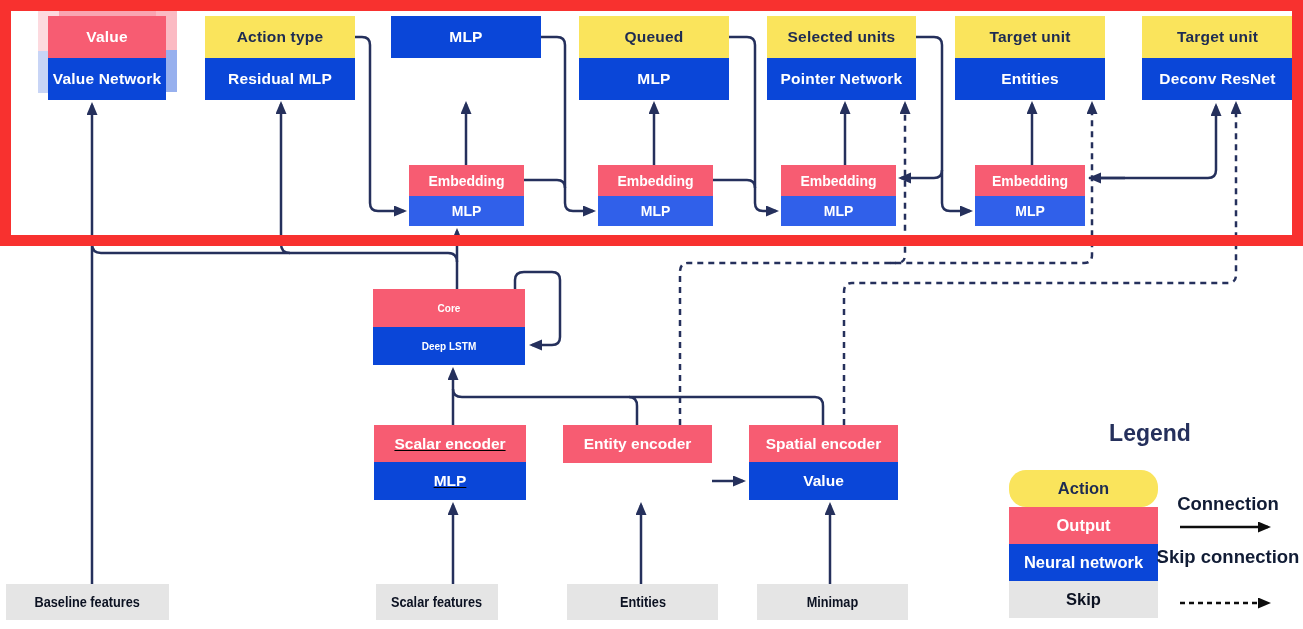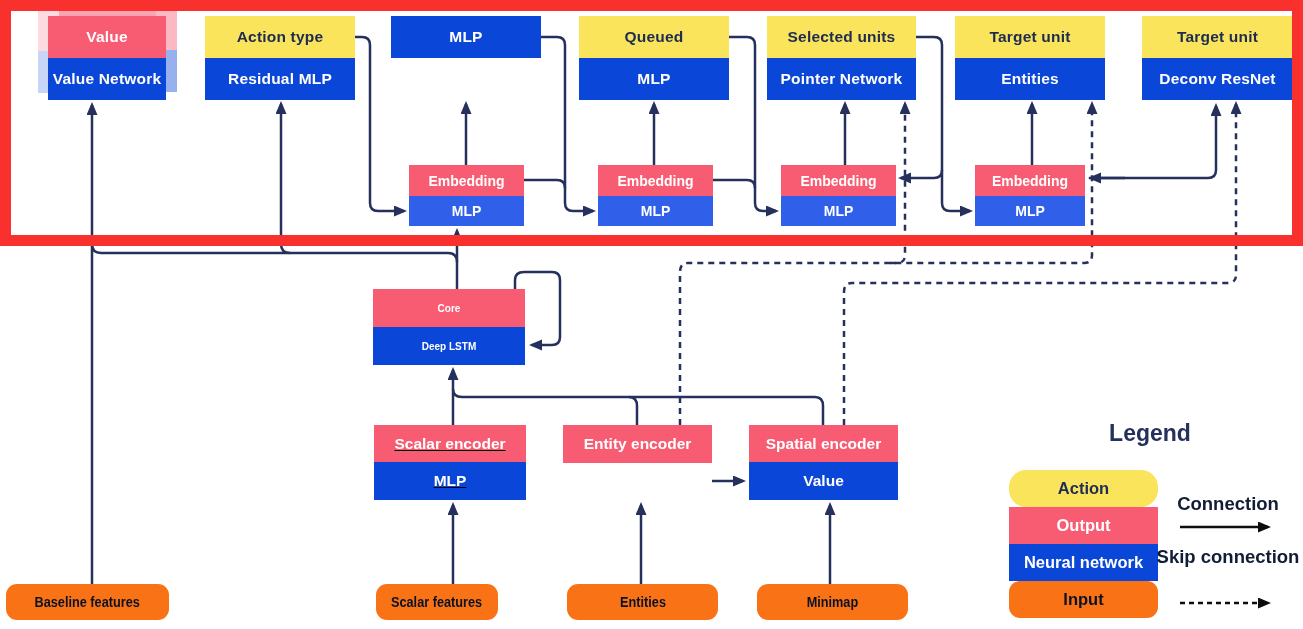--- a/index.html
+++ b/index.html
@@ -5,21 +5,21 @@
   html,body{margin:0;padding:0;background:#fff;}
   #stage{position:relative;width:1303px;height:629px;background:#fff;overflow:hidden;
          font-family:"Liberation Sans",sans-serif;}
   svg.wires{position:absolute;left:0;top:0;z-index:2;}
   .box{position:absolute;z-index:10;display:flex;flex-direction:column;}
   .row{display:flex;align-items:center;justify-content:center;text-align:center;}
   .c-yellow{background:#fae45c;color:#1e2b52;}
   .c-pink{background:#f75c72;color:#fff;}
   .c-blue{background:#0a46d8;color:#fff;}
   .c-eblue{background:#3060ea;color:#fff;}
-  .c-green{background:#f97316;color:#0c1222;border-radius:11px;}
+  .c-green{background:#e5e5e5;color:#0c1222;}
   .head .row{height:42px;font-size:15.5px;font-weight:600;letter-spacing:.2px;}
   .emb .row{height:31px;font-size:14px;font-weight:600;}
   .emb .row:last-child{height:30px;}
   .mid .row{height:38px;font-size:10px;font-weight:600;}
   .enc .row:first-child{height:37px;font-size:15.5px;font-weight:600;}
   .enc .row:last-child{height:38px;font-size:15.5px;font-weight:600;}
   .input{height:36px;font-size:15.5px;font-weight:600;z-index:10;}
   .input .squeeze{display:inline-block;transform:scaleX(.82);white-space:nowrap;}
   .ghost{position:absolute;width:118px;height:84px;z-index:1;}
   .ghost .row{height:42px;}
@@ -165,18 +165,18 @@
     <span class="squeeze">Entities</span>
     </div>
   <div class="row input c-green" style="position:absolute;left:757px;top:584px;width:151px;">
     <span class="squeeze">Minimap</span>
     </div>
 
   <div class="legend-title">Legend</div>
   <div class="legend-row c-yellow" style="top:470px;color:#1e2b52;border-radius:17px;">Action</div>
   <div class="legend-row c-pink" style="top:507px;">Output</div>
   <div class="legend-row c-blue" style="top:544px;">Neural network</div>
-  <div class="legend-row c-green" style="top:581px;">Input</div>
+  <div class="legend-row c-green" style="top:581px;">Skip</div>
   <div class="conn-label" style="left:1148px;top:492px;">Connection</div>
   <div class="conn-label" style="left: 1148px; top: 545px; width: 160px;">Skip connection</div>
 
   <div id="red-frame"></div>
 </div>
 
 </body></html>

